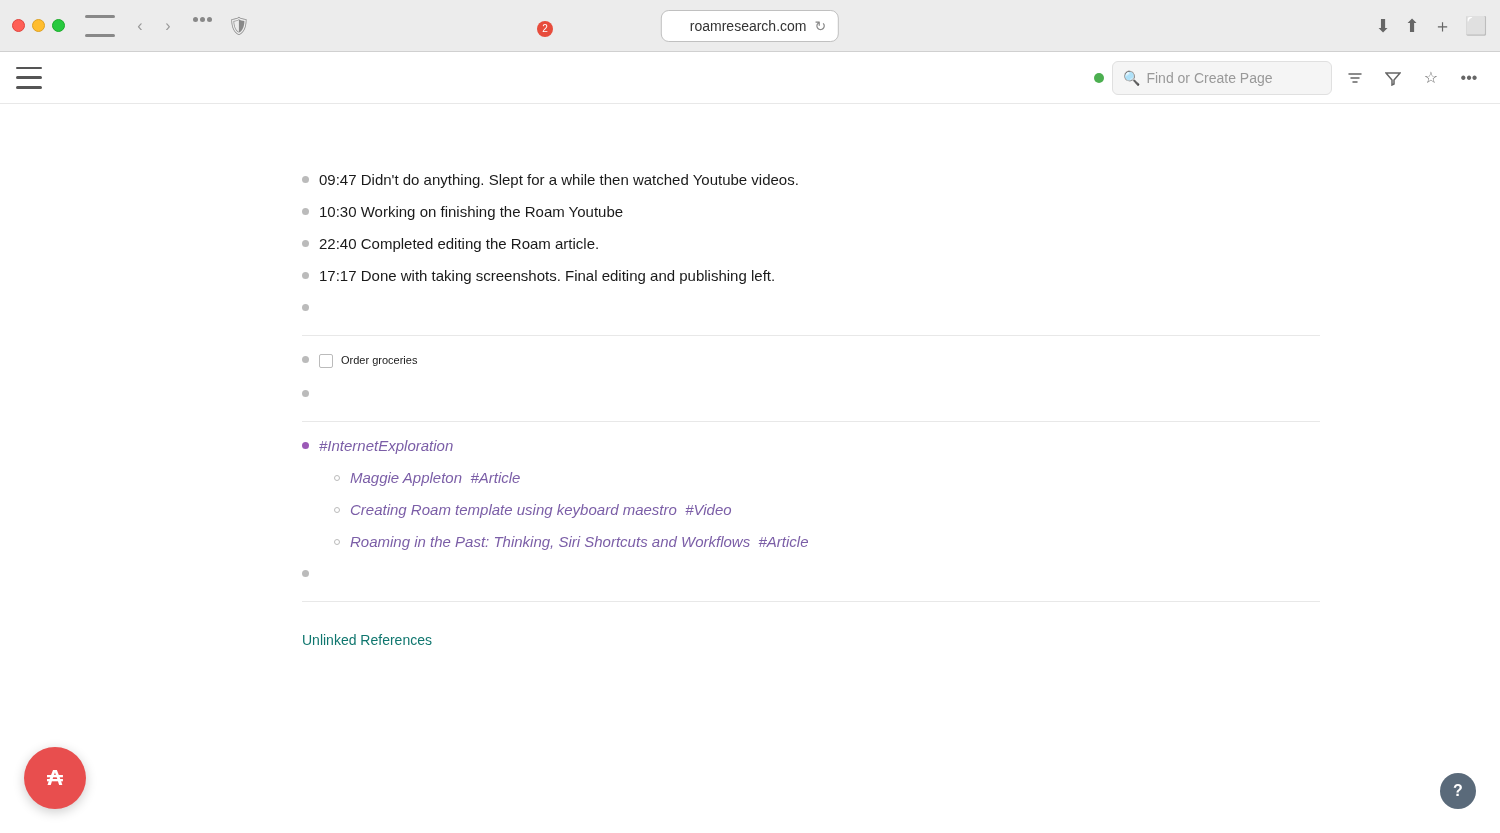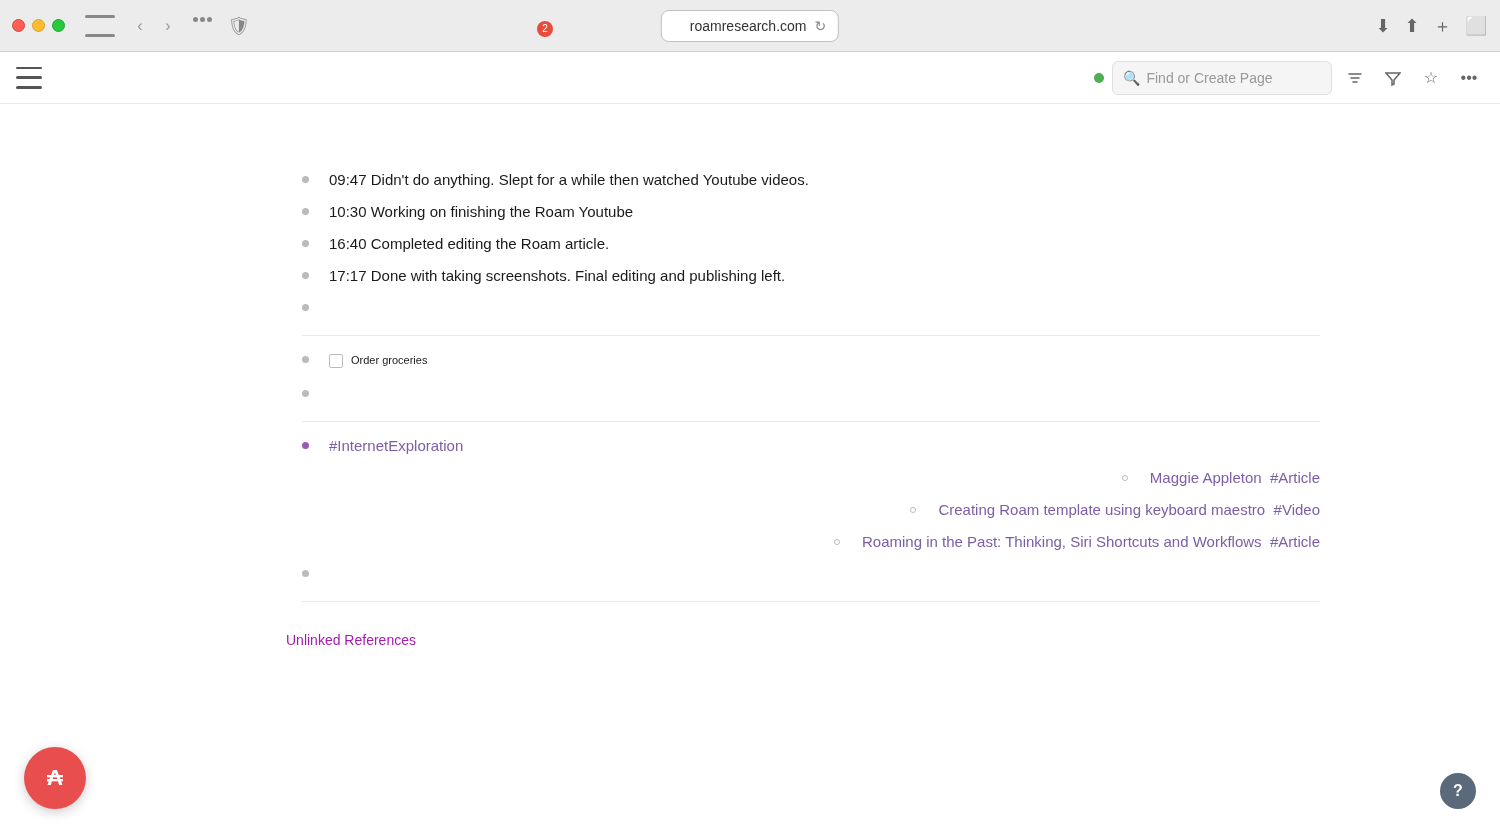--- a/index.html
+++ b/index.html
@@ -231,21 +231,21 @@
       line-height: 1.2;
     }
 
     .bullet-list {
       list-style: none;
       padding: 0;
     }
     .bullet-item {
       display: flex;
       align-items: flex-start;
-      gap: 20px;
+      gap: 10px;
       padding: 4px 0;
       font-size: 15px;
       color: #1a1a1a;
       line-height: 1.6;
     }
     .bullet-dot {
       width: 7px;
       height: 7px;
       border-radius: 50%;
       background: #bbb;
@@ -268,51 +268,51 @@
       width: 14px;
       height: 14px;
       border: 1.5px solid #bbb;
       border-radius: 2px;
       flex-shrink: 0;
     }
 
     .tag-link {
       color: #7b5ea7;
       cursor: pointer;
+      font-style: italic;
     }
 
     .sub-bullet-list {
       list-style: none;
       padding: 0;
       padding-left: 32px;
     }
     .sub-bullet-item {
       display: flex;
       align-items: flex-start;
-      gap: 22px;
+      gap: 10px;
       padding: 4px 0;
       font-size: 15px;
       color: #1a1a1a;
       line-height: 1.6;
-      justify-content: flex-end;
     }
     .sub-bullet-dot {
       width: 6px;
       height: 6px;
       border-radius: 50%;
       border: 1.5px solid #bbb;
       margin-top: 9px;
       flex-shrink: 0;
     }
 
     .unlinked-references {
       font-size: 14px;
-      color: #a21caf;
+      color: #0f766e;
       margin-top: 30px;
-      margin-left: 6px;
+      margin-left: 22px;
     }
 
     
     .avatar-button {
       position: fixed;
       bottom: 24px;
       left: 24px;
       width: 62px;
       height: 62px;
       border-radius: 50%;
@@ -440,21 +440,21 @@
       <li class="bullet-item">
         <div class="bullet-dot"></div>
         <span><span>09:47</span> <span>Didn't do anything. Slept for a while then watched Youtube videos.</span></span>
       </li>
       <li class="bullet-item">
         <div class="bullet-dot"></div>
         <span><span>10:30</span> <span>Working on finishing the Roam Youtube</span></span>
       </li>
       <li class="bullet-item">
         <div class="bullet-dot"></div>
-        <span><span>16:40</span> <span>Completed editing the Roam article.</span></span>
+        <span><span>22:40</span> <span>Completed editing the Roam article.</span></span>
       </li>
       <li class="bullet-item">
         <div class="bullet-dot"></div>
         <span><span>17:17</span> <span>Done with taking screenshots. Final editing and publishing left.</span></span>
       </li>
     </ul>
     <div class="empty-bullet">
       <div class="bullet-dot"></div>
     </div>
   </div>

